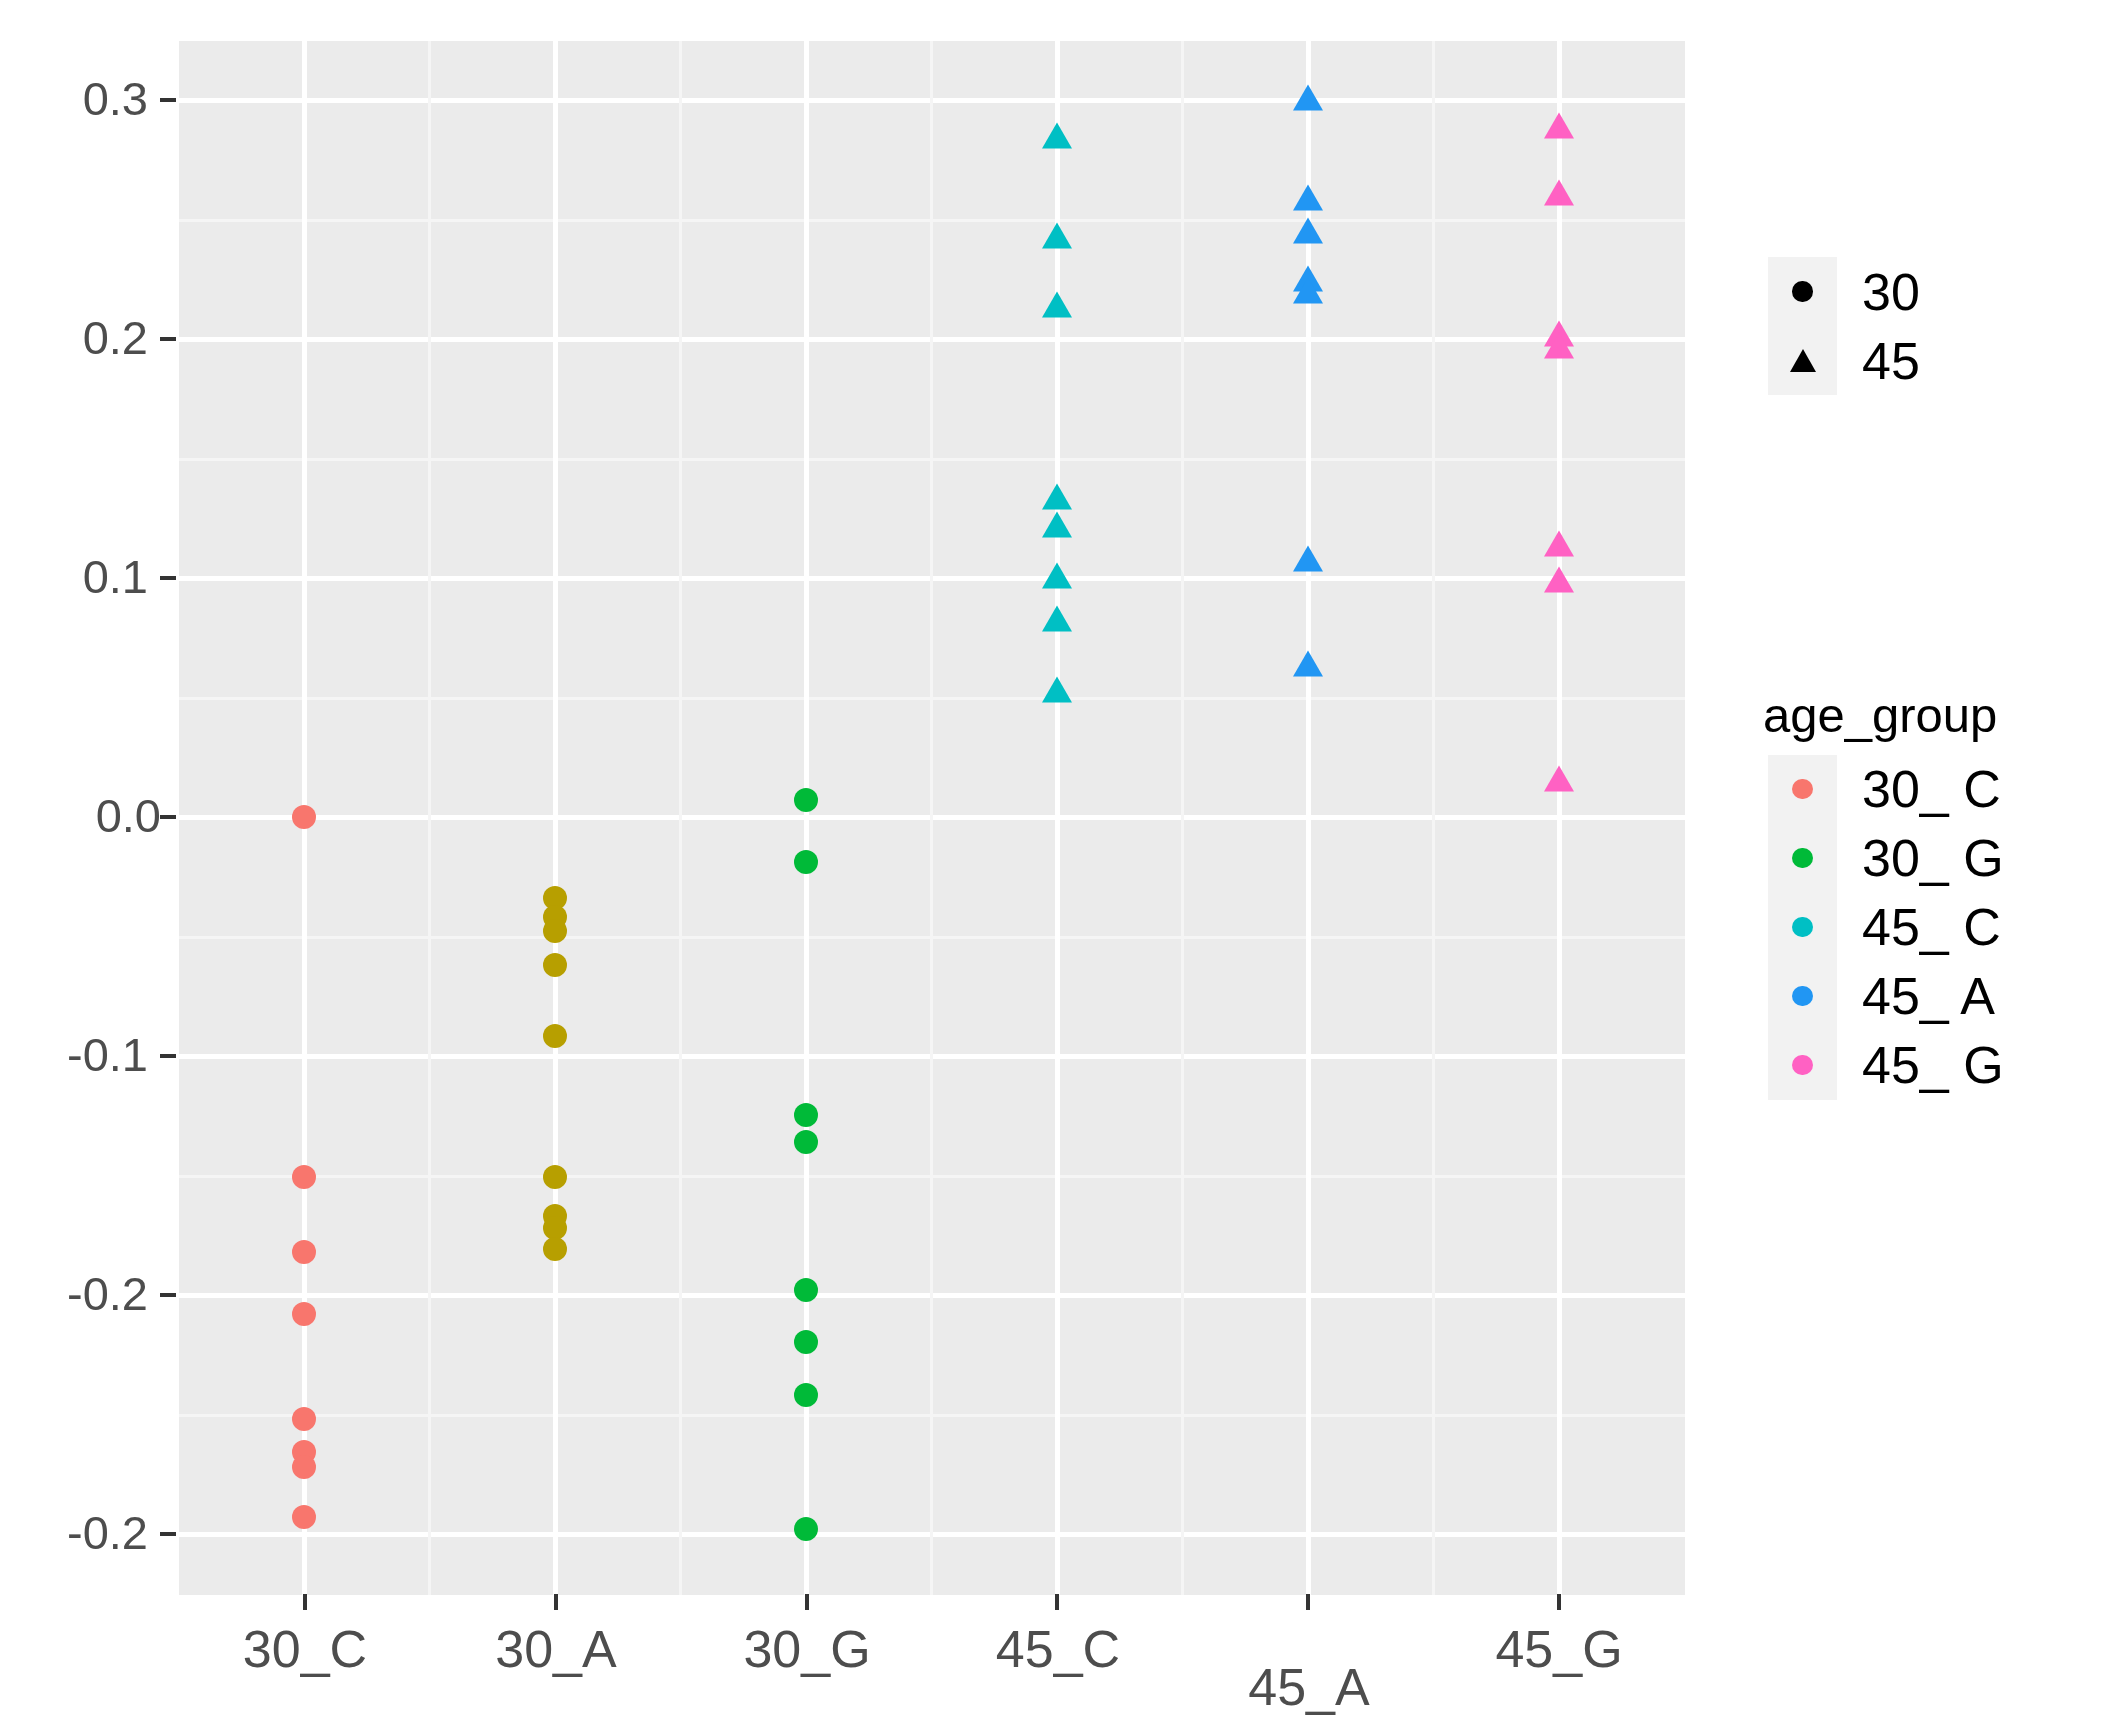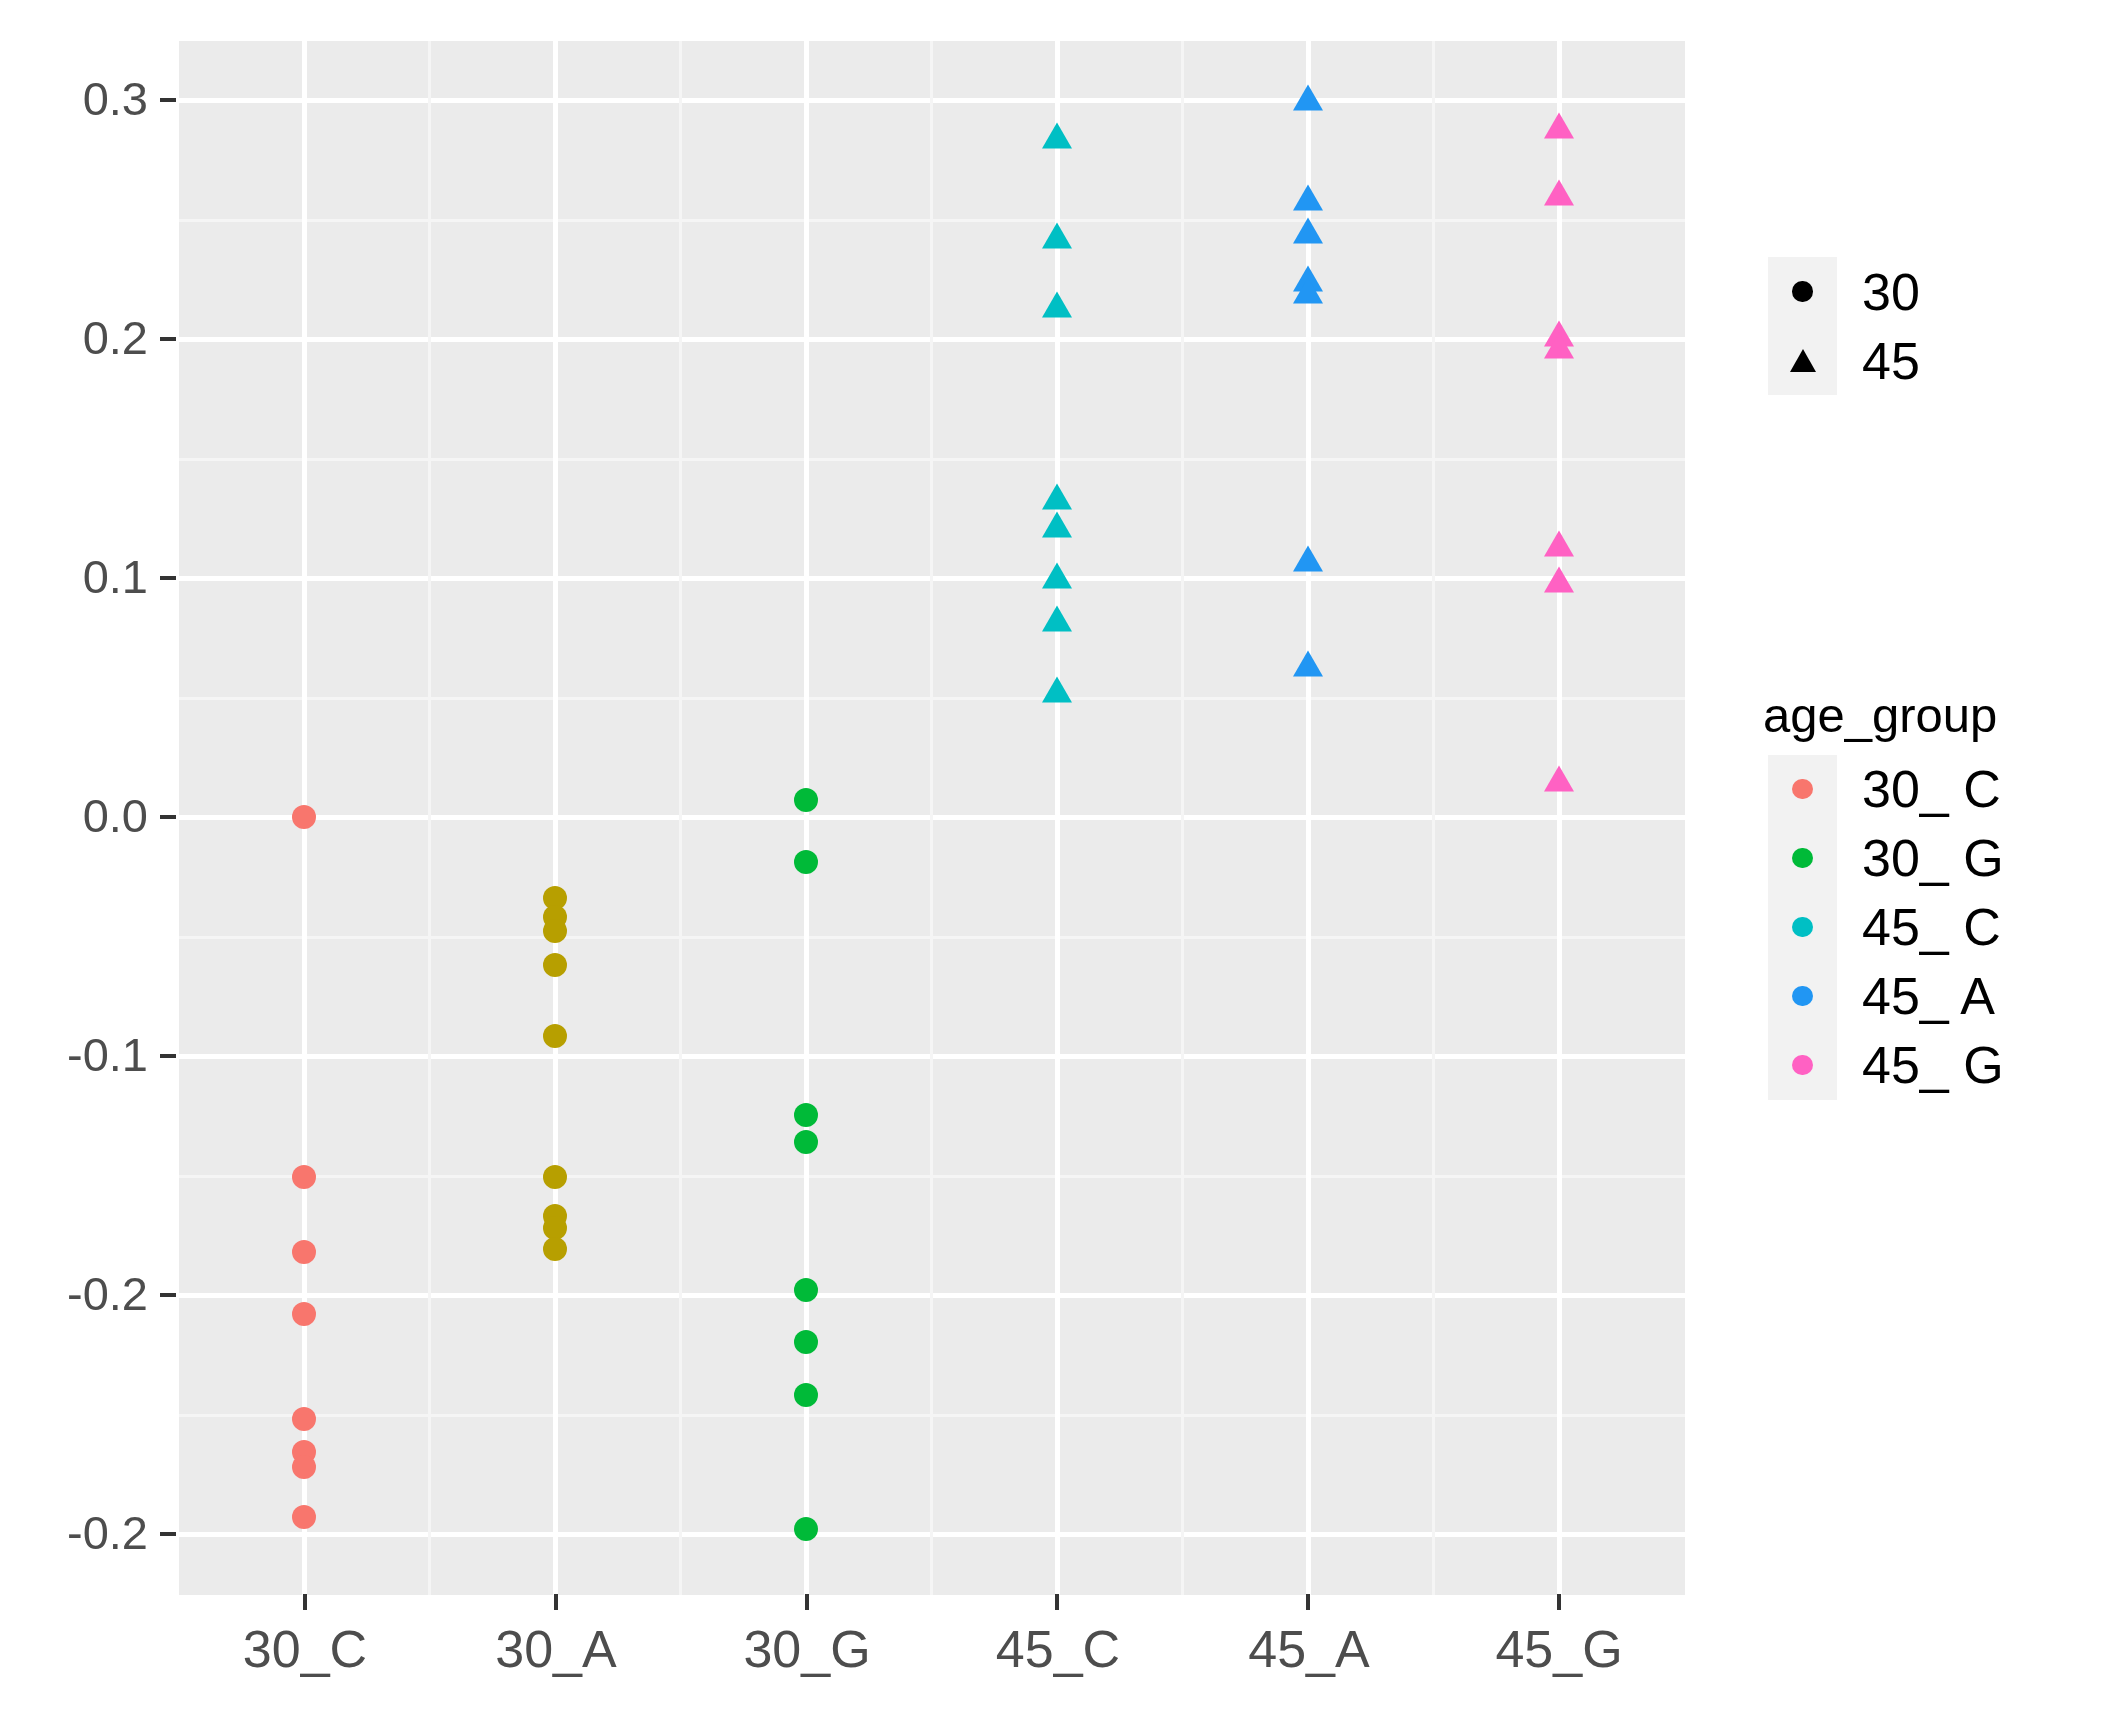--- a/index.html
+++ b/index.html
@@ -252,39 +252,39 @@
         </div>
     </div>
     <div id="yaxis">
         <div class="ytick" style="top: 98px;"></div>
         <div class="ytick-label" style="left: 0px; width: 148px; top: 75px;">0.3</div>
         <div class="ytick" style="top: 337px;"></div>
         <div class="ytick-label" style="left: 0px; width: 148px; top: 314px;">0.2</div>
         <div class="ytick" style="top: 576px;"></div>
         <div class="ytick-label" style="left: 0px; width: 148px; top: 553px;">0.1</div>
         <div class="ytick" style="top: 815px;"></div>
-        <div class="ytick-label" style="left: 0px; width: 148px; top: 792px;">0.0</div>
+        <div class="ytick-label" style="left: 13px; width: 148px; top: 792px;">0.0</div>
         <div class="ytick" style="top: 1054px;"></div>
         <div class="ytick-label" style="left: 0px; width: 148px; top: 1031px;">-0.1</div>
         <div class="ytick" style="top: 1293px;"></div>
         <div class="ytick-label" style="left: 0px; width: 148px; top: 1270px;">-0.2</div>
         <div class="ytick" style="top: 1532px;"></div>
         <div class="ytick-label" style="left: 0px; width: 148px; top: 1509px;">-0.2</div>
       </div>
     <div id="xaxis">
         <div class="xtick" style="left: 303px;"></div>
         <div class="xtick-label" style="left: 305px;">30_C</div>
         <div class="xtick" style="left: 554px;"></div>
         <div class="xtick-label" style="left: 556px;">30_A</div>
         <div class="xtick" style="left: 805px;"></div>
         <div class="xtick-label" style="left: 807px;">30_G</div>
         <div class="xtick" style="left: 1055px;"></div>
         <div class="xtick-label" style="left: 1058px;">45_C</div>
         <div class="xtick" style="left: 1306px;"></div>
-        <div class="xtick-label" style="left: 1309px;">45_A</div>
+        <div class="xtick-label" style="left: 1309px; margin-top: 38px;">45_A</div>
         <div class="xtick" style="left: 1557px;"></div>
         <div class="xtick-label" style="left: 1559px;">45_G</div>
       </div>
   </div>
 
   <div id="legends">
       <div class="legend-block" style="top: 257px;">
         <div class="legend-row">
           <div class="legend-key">
             <div class="key-circle" style="background: rgb(0, 0, 0);"></div>

